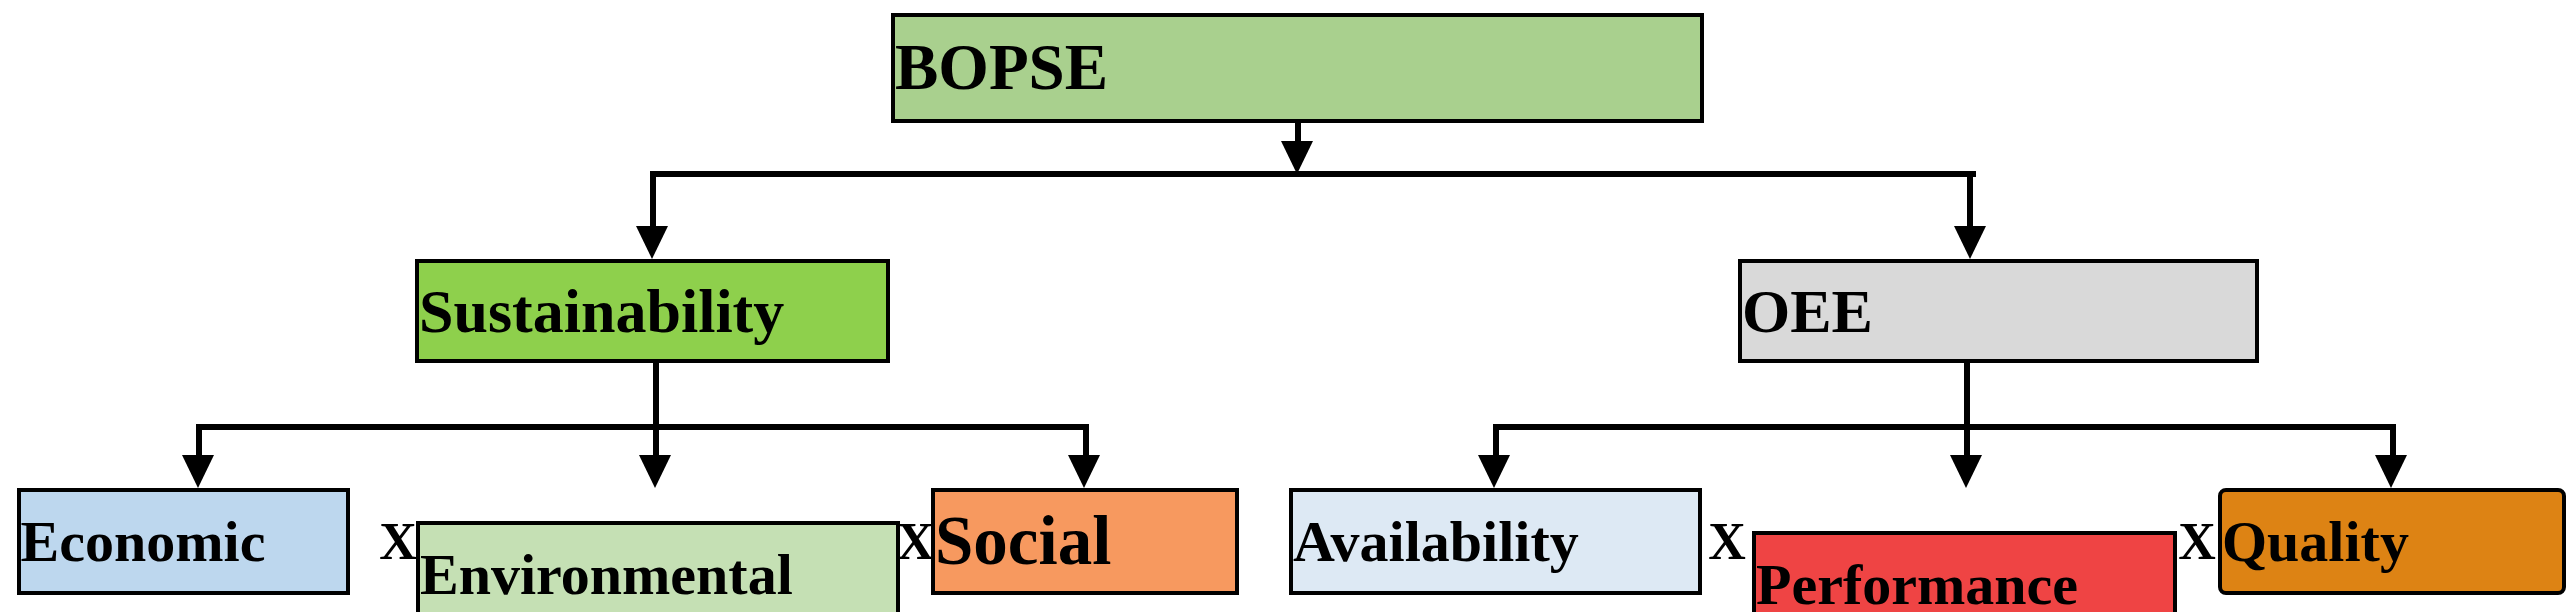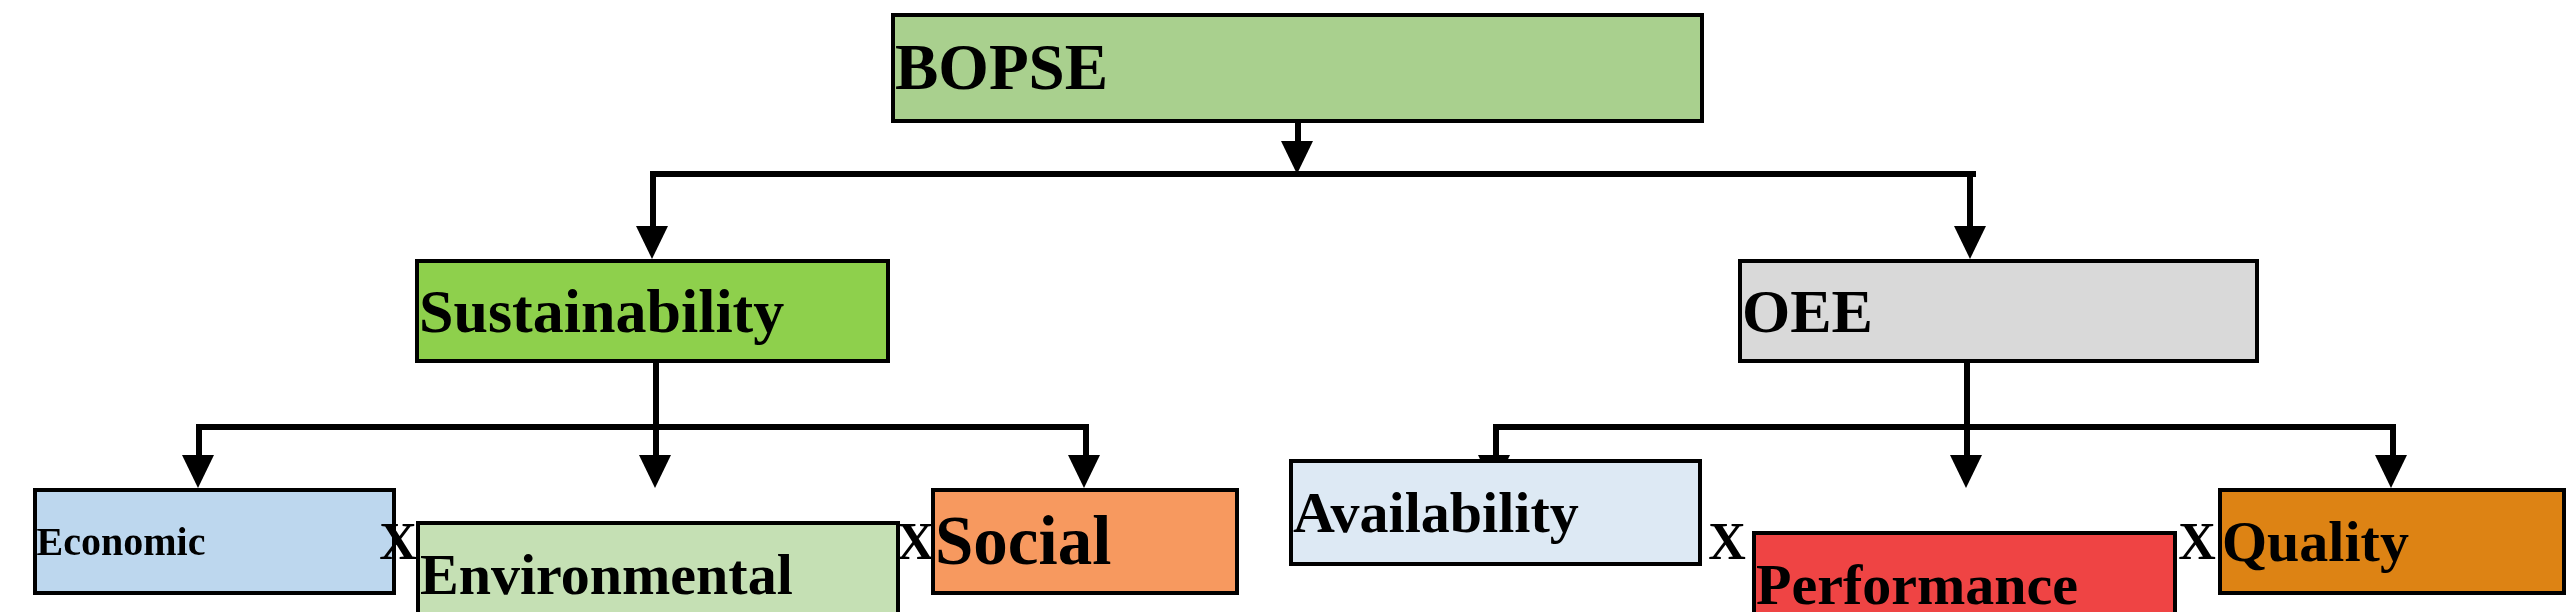--- a/index.html
+++ b/index.html
@@ -50,24 +50,24 @@
     width: 0;
     height: 0;
     border-left: 16.6px solid transparent;
     border-right: 16.6px solid transparent;
     border-top: 33px solid var(--line-color, #000);
   }
   
   #n-bopse          { left: 891px; top: 12.6px;  width: 813px; height: 110px; font-size: 65px; }
   #n-sustainability { left: 415px;  top: 259px; width: 475px;  height: 104px; font-size: 62px; }
   #n-oee            { left: 1710px; top: 259px; width: 521px;  height: 104px; font-size: 62px; margin-left: 28px; }
-  #n-economic       { left: 16.6px;   top: 488px; width: 363px;  height: 107px; font-size: 40px; margin-left: 16px; }
+  #n-economic       { left: 16.6px;   top: 488px; width: 333px;  height: 107px; font-size: 58px; }
   #n-environmental  { left: 416px;  top: 488px; width: 484px;  height: 107px; font-size: 58px; margin-top: 33px; }
   #n-social         { left: 931px; top: 488px; width: 308px;  height: 107px; font-size: 69px; }
-  #n-availability   { left: 1289px; top: 459px; width: 413px;  height: 107px; font-size: 58px; }
+  #n-availability   { left: 1289px; top: 488px; width: 413px;  height: 107px; font-size: 58px; }
   #n-performance    { left: 1752px; top: 488px; width: 425px;  height: 107px; font-size: 58px; }
   #n-quality        { left: 2218px; top: 488px; width: 348px;  height: 107px; font-size: 58px; }
   
   #x1 { left: 380px;  width: 36px; }
   #x2 { left: 900px; width: 31px; }
   #x3 { left: 1702px; width: 50px; }
   #x4 { left: 2176px; width: 42px; }
   
   #c-root-v   { left: 1295px; top: 122px; width: 5.5px;    height: 24px; }
   #a-root     { left: 1281px; top: 141px; }
@@ -155,18 +155,18 @@
   </div>
 
   <div class="op" id="x3">X</div>
 
   <div class="node" id="n-performance" style="background-color: #ef4444; margin-top: 43px;">
     <span class="lbl">Performance</span>
   </div>
 
   <div class="op" id="x4">X</div>
 
-  <div class="node" id="n-quality" style="background-color: rgb(221, 131, 20);">
+  <div class="node" id="n-quality" style="background-color: rgb(221, 131, 20); border-radius: 8px;">
     <span class="lbl">Quality</span>
   </div>
 
 </div>
 
 
 </body></html>

